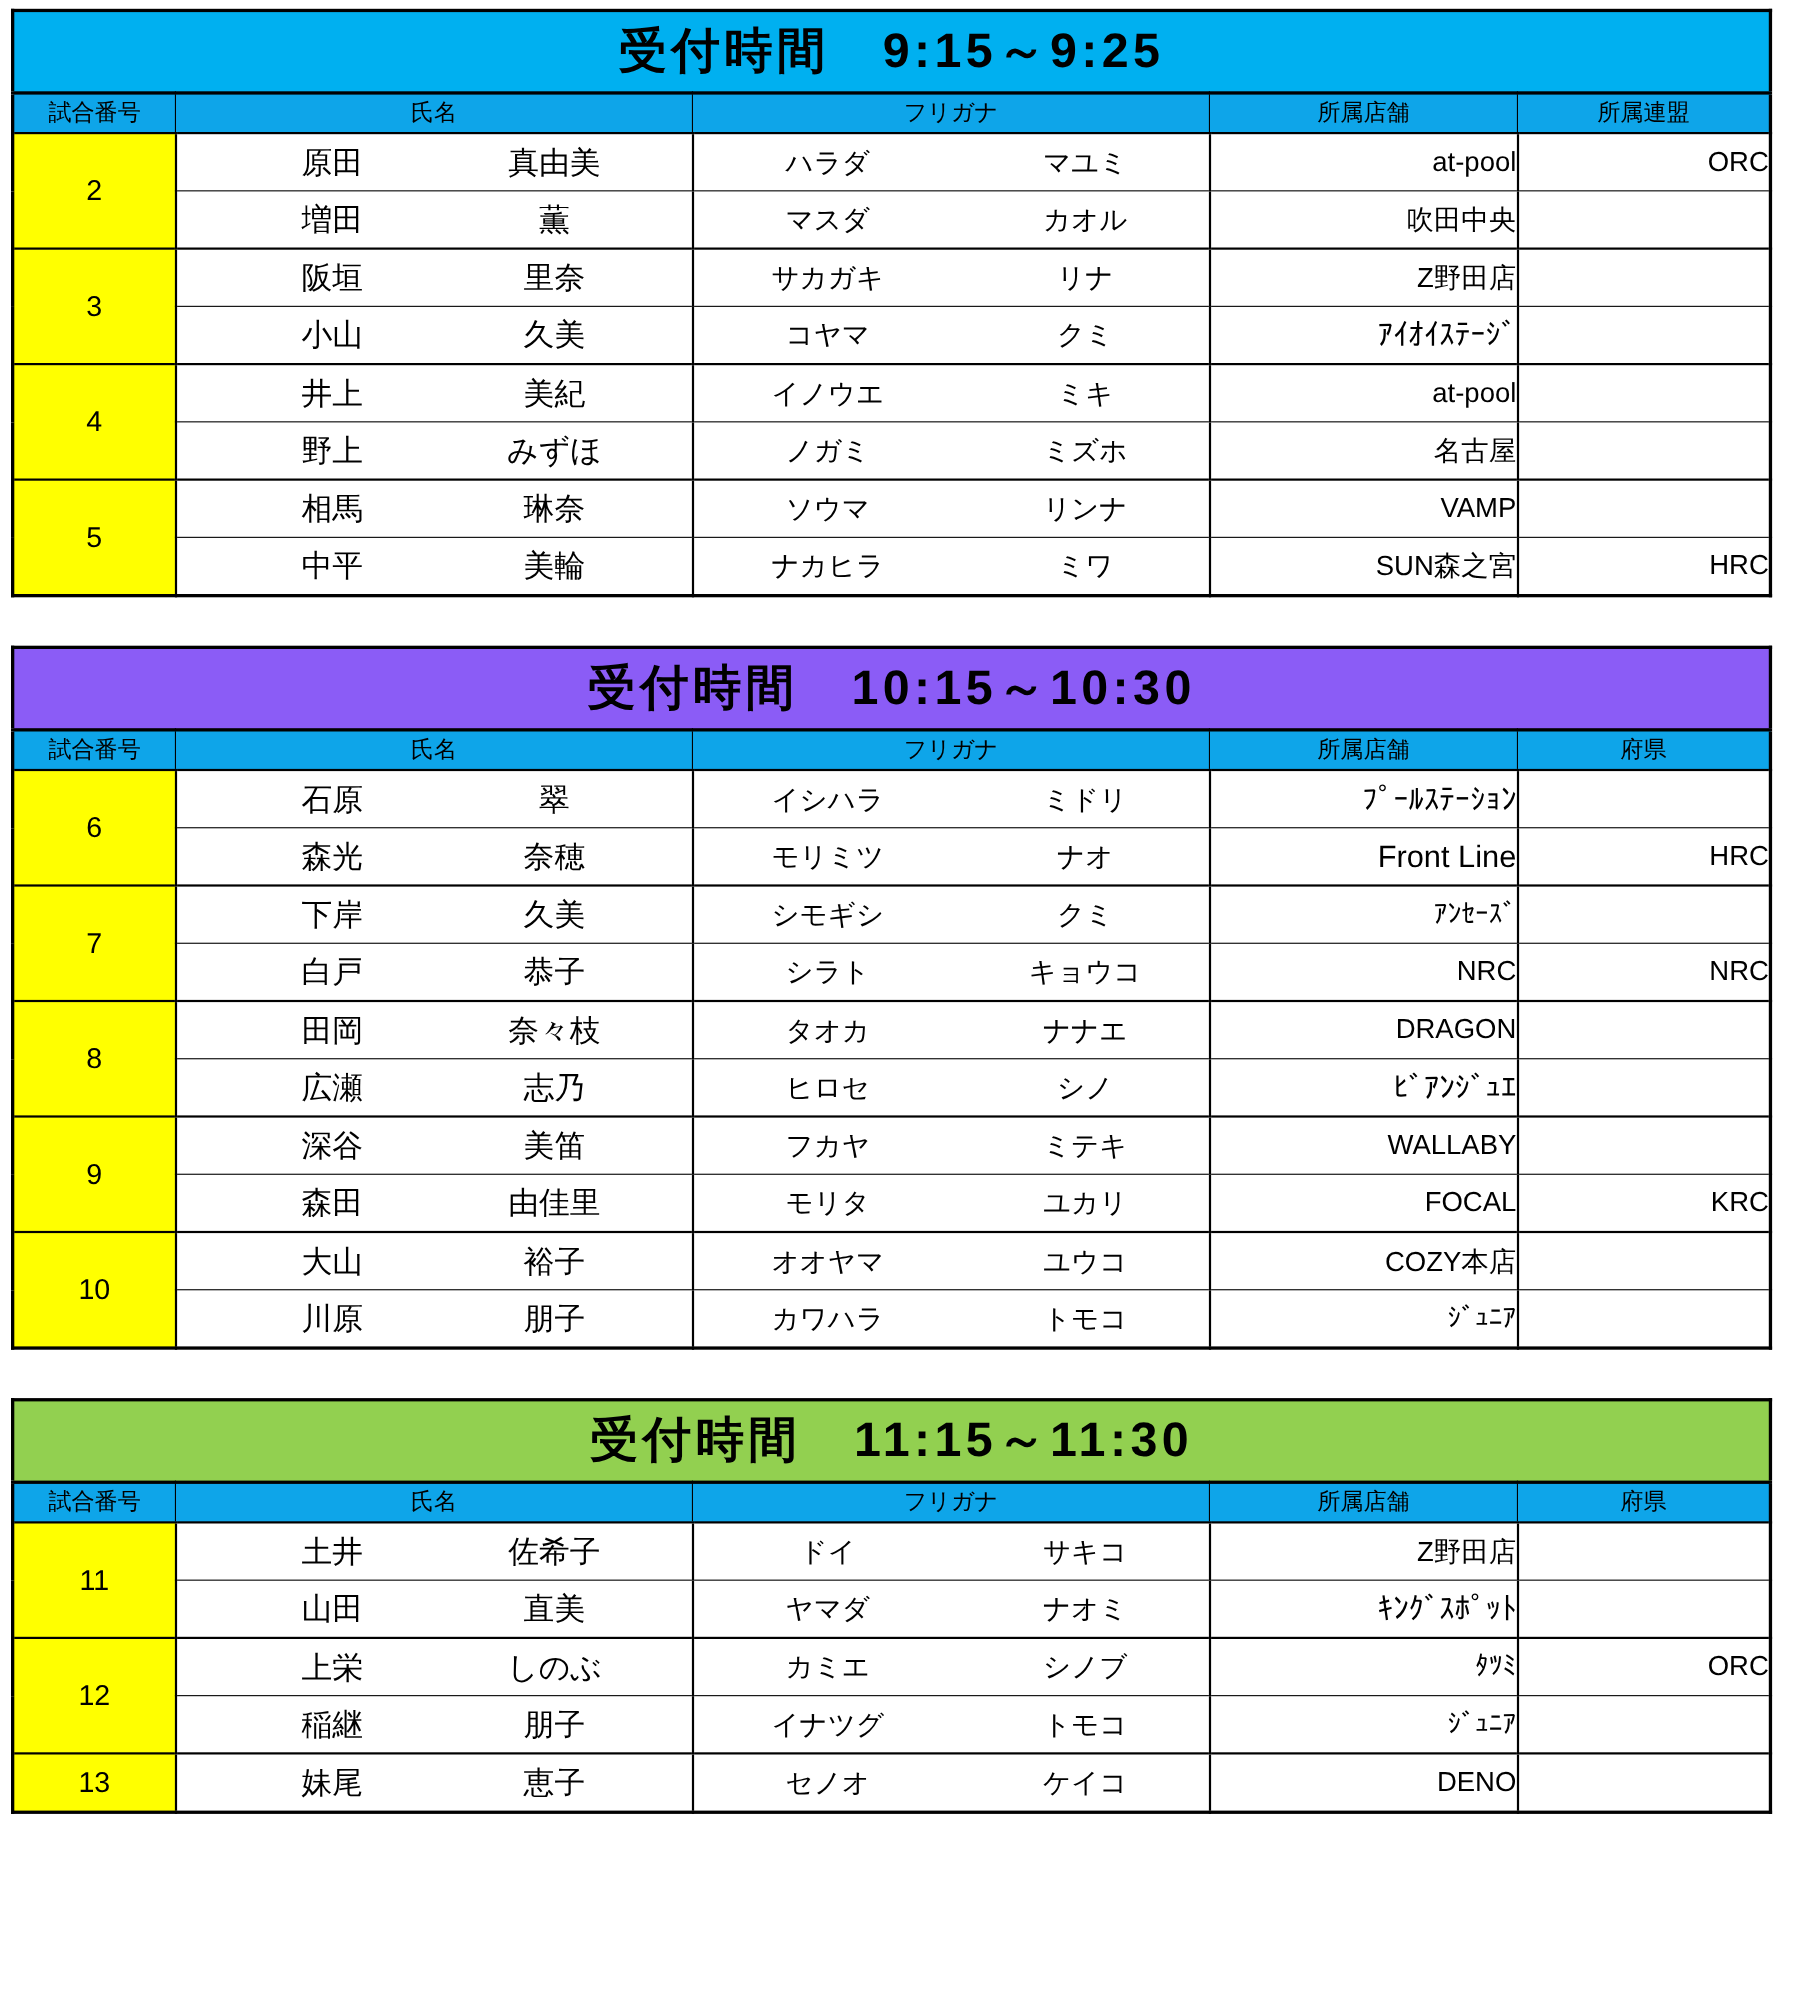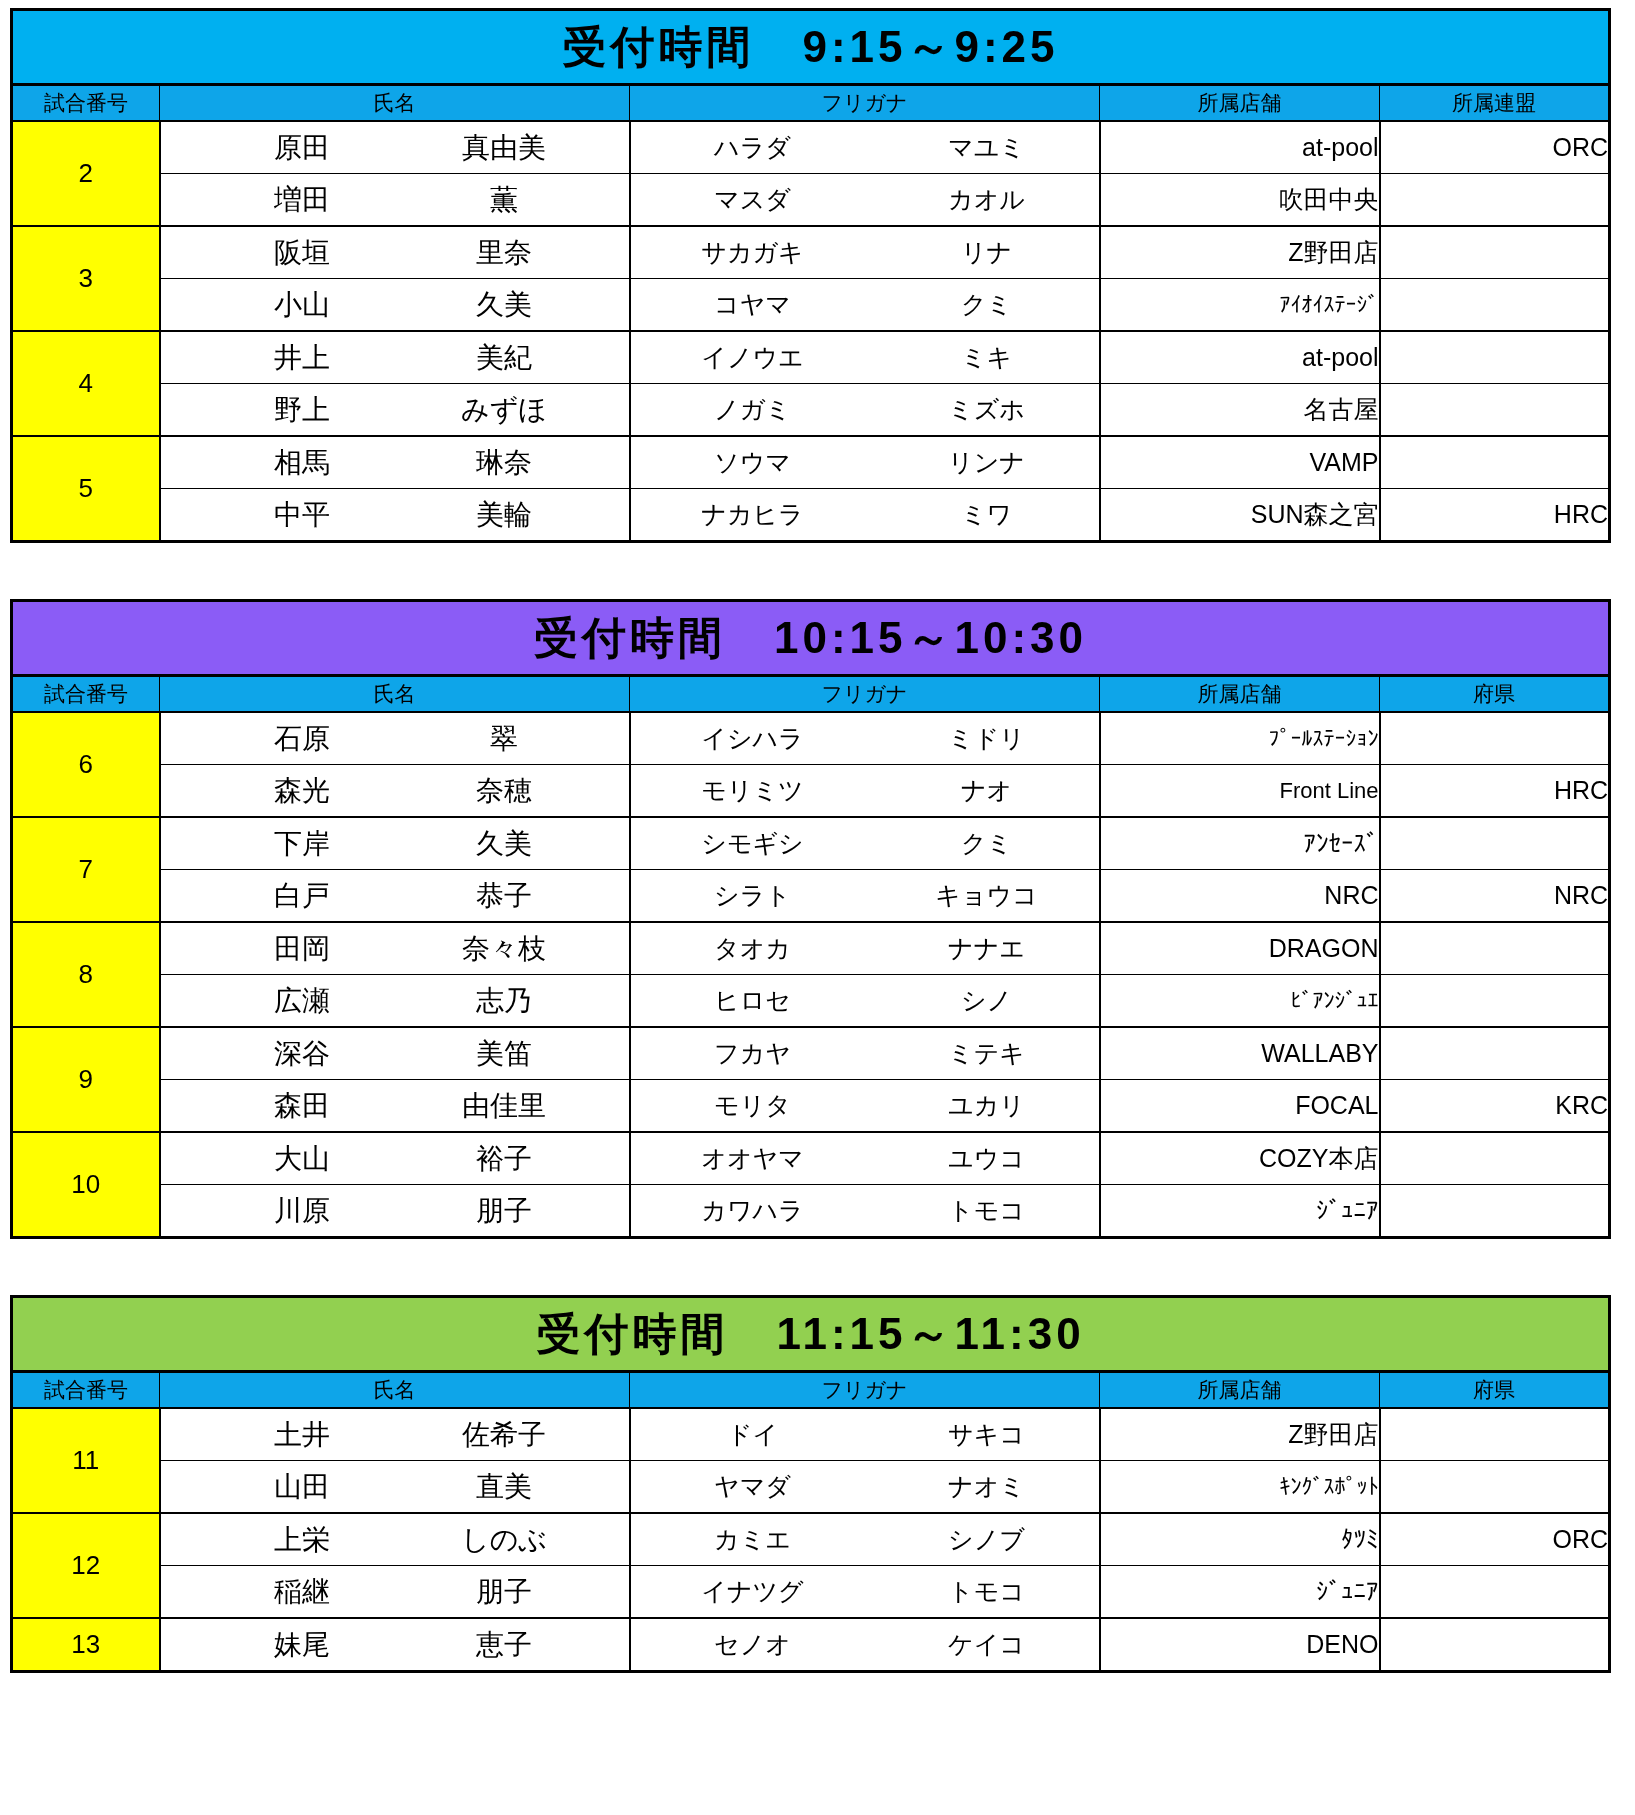--- a/index.html
+++ b/index.html
@@ -11,21 +11,21 @@
     width: 1635px;
     font-family: "Liberation Sans", "DejaVu Sans", sans-serif;
     color: #000000;
   }
   .page {
     width: 1635px;
     box-sizing: border-box;
     padding: 8px 10px 10px 10px;
   }
   .block {
-    margin-bottom: 56px;
+    margin-bottom: 44px;
   }
   table.sheet {
     border-collapse: collapse;
     table-layout: fixed;
     width: 1598px;
     border: 3px solid #000000;
   }
   table.sheet td, table.sheet th {
     border: 1px solid #000000;
     padding: 0;
@@ -93,21 +93,21 @@
   }
   .kana-sei { min-width: 150px; text-align: center; }
   .kana-mei { min-width: 130px; text-align: center; }
 
   .shop-cell {
     font-size: 25px;
     text-align: right;
     white-space: nowrap;
     border-right: 2px solid #000000 !important;
   }
-  .shop-cell.small { font-size: 22px; padding-left: 13px; }
+  .shop-cell.small { font-size: 28px; padding-left: 13px; }
   .league-cell {
     font-size: 25px;
     text-align: right;
     white-space: nowrap;
   }
   .thick-top td { border-top: 2px solid #000000 !important; }
   .last-row td { border-bottom: 2px solid #000000 !important; }
 </style>
 </head>
 <body>

